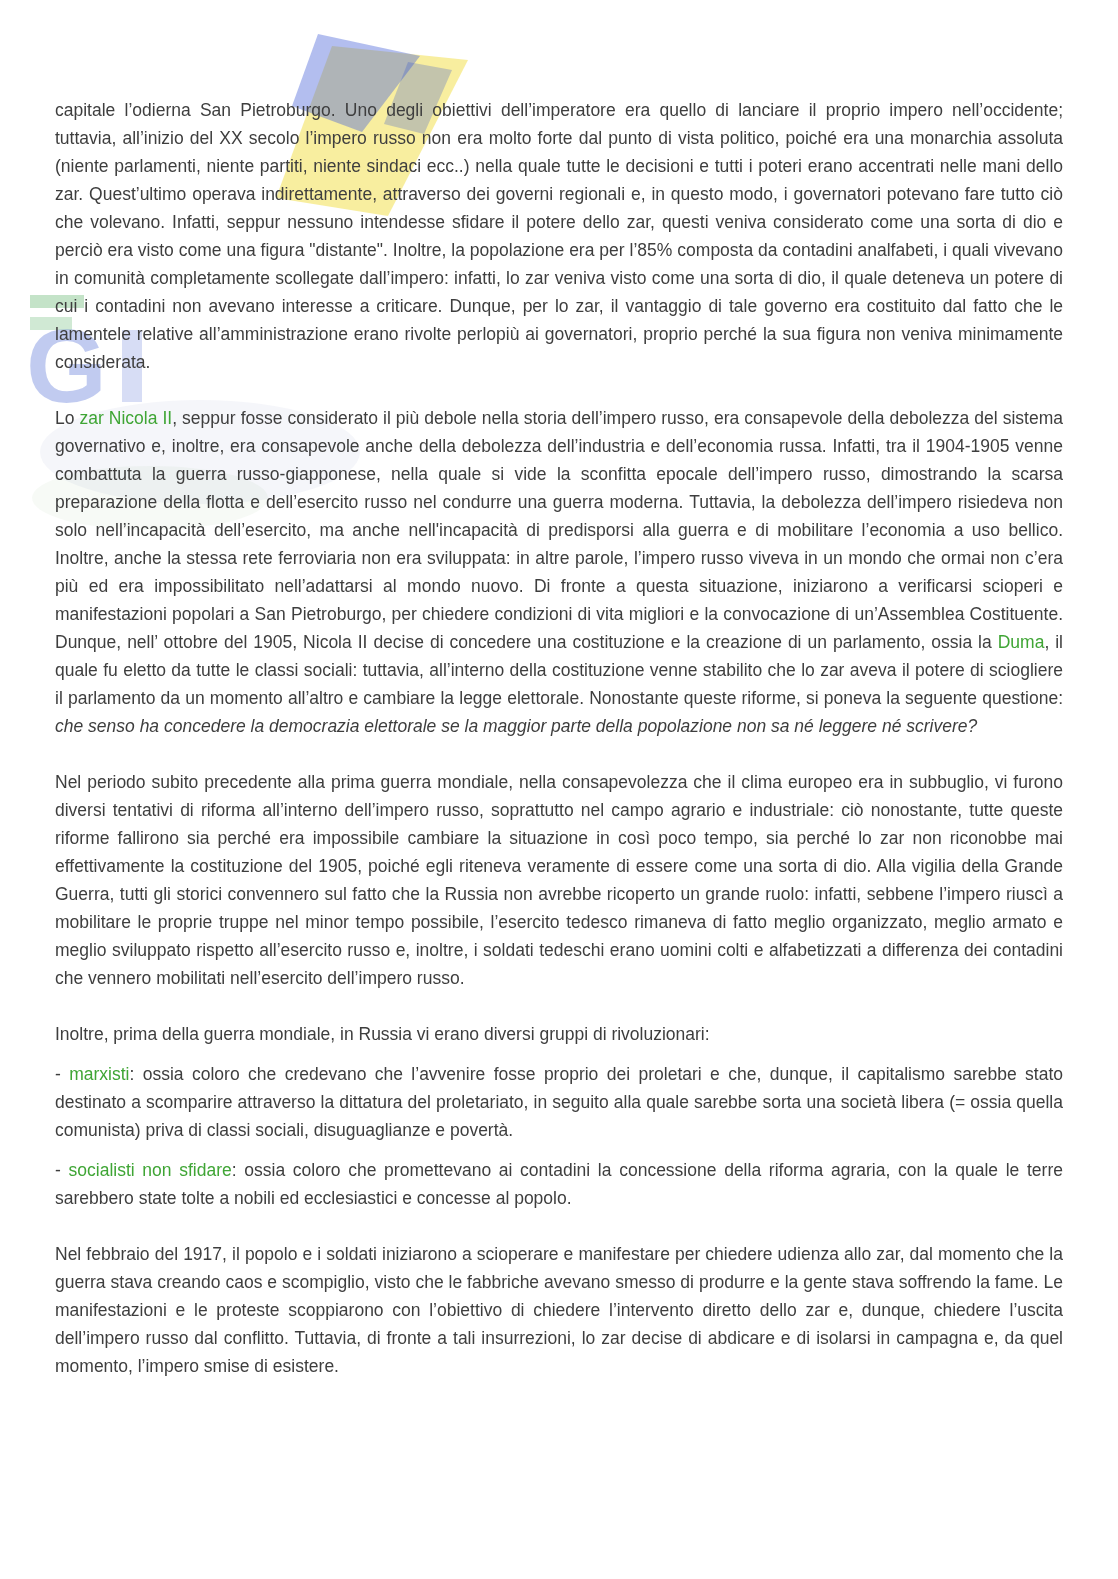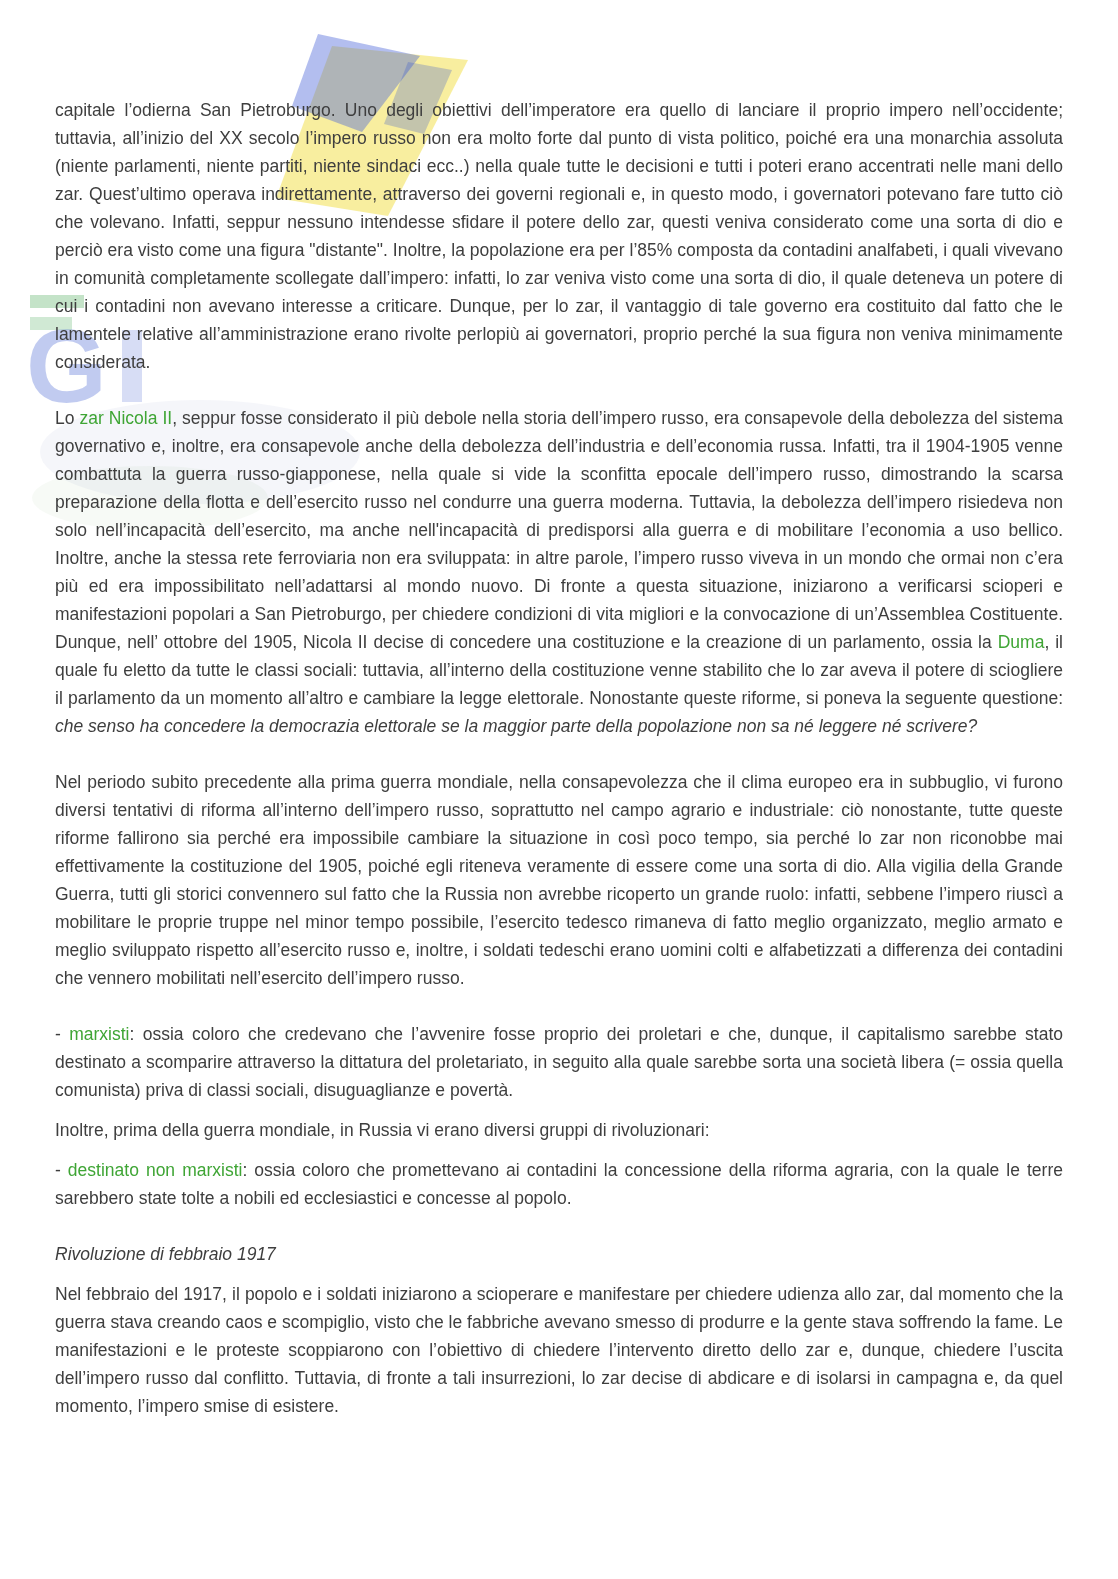--- a/index.html
+++ b/index.html
@@ -60,24 +60,23 @@
   </svg>
 
   <div class="content">
 
     <p><span>capitale l’odierna San Pietroburgo. Uno degli obiettivi dell’imperatore era quello di lanciare il proprio impero nell’occidente; tuttavia, all’inizio del XX secolo l’impero russo non era molto forte dal punto di vista politico, poiché era una monarchia assoluta (niente parlamenti, niente partiti, niente sindaci ecc..) nella quale tutte le decisioni e tutti i poteri erano accentrati nelle mani dello zar. Quest’ultimo operava indirettamente, attraverso dei governi regionali e, in questo modo, i governatori potevano fare tutto ciò che volevano. Infatti, seppur nessuno intendesse sfidare il potere dello zar, questi veniva considerato come una sorta di dio e perciò era visto come una figura "distante". Inoltre, la popolazione era per l’85% composta da contadini analfabeti, i quali vivevano in comunità completamente scollegate dall’impero: infatti, lo zar veniva visto come una sorta di dio, il quale deteneva un potere di cui i contadini non avevano interesse a criticare. Dunque, per lo zar, il vantaggio di tale governo era costituito dal fatto che le lamentele relative all’amministrazione erano rivolte perlopiù ai governatori, proprio perché la sua figura non veniva minimamente considerata.</span></p>
 
     <p><span>Lo </span><span class="g">zar Nicola II</span><span>, seppur fosse considerato il più debole nella storia dell’impero russo, era consapevole della debolezza del sistema governativo e, inoltre, era consapevole anche della debolezza dell’industria e dell’economia russa. Infatti, tra il 1904-1905 venne combattuta la </span><span class="b">guerra russo-giapponese</span><span>, nella quale si vide la sconfitta epocale dell’impero russo, dimostrando la scarsa preparazione della flotta e dell’esercito russo nel condurre una guerra moderna. Tuttavia, la debolezza dell’impero risiedeva non solo nell’incapacità dell’esercito, ma anche nell'incapacità di predisporsi alla guerra e di mobilitare l’economia a uso bellico. Inoltre, anche la stessa rete ferroviaria non era sviluppata: in altre parole, l’impero russo viveva in un mondo che ormai non c’era più ed era impossibilitato nell’adattarsi al mondo nuovo. Di fronte a questa situazione, iniziarono a verificarsi scioperi e manifestazioni popolari a San Pietroburgo, per chiedere condizioni di vita migliori e la convocazione di un’Assemblea Costituente. Dunque, nell’ ottobre del 1905, Nicola II decise di concedere una costituzione e la creazione di un parlamento, ossia la </span><span class="g">Duma</span><span>, il quale fu eletto da tutte le classi sociali: tuttavia, all’interno della costituzione venne stabilito che lo zar aveva il potere di sciogliere il parlamento da un momento all’altro e cambiare la legge elettorale. Nonostante queste riforme, si poneva la seguente questione: </span><span class="i">che senso ha concedere la democrazia elettorale se la maggior parte della popolazione non sa né leggere né scrivere?</span></p>
 
     <p><span>Nel periodo subito precedente alla prima guerra mondiale, nella consapevolezza che il clima europeo era in subbuglio, vi furono diversi tentativi di riforma all’interno dell’impero russo, soprattutto nel campo agrario e industriale: ciò nonostante, tutte queste riforme fallirono sia perché era impossibile cambiare la situazione in così poco tempo, sia perché lo zar non riconobbe mai effettivamente la costituzione del 1905, poiché egli riteneva veramente di essere come una sorta di dio. Alla vigilia della Grande Guerra, tutti gli storici convennero sul fatto che la Russia non avrebbe ricoperto un grande ruolo: infatti, sebbene l’impero riuscì a mobilitare le proprie truppe nel minor tempo possibile, l’esercito tedesco rimaneva di fatto meglio organizzato, meglio armato e meglio sviluppato rispetto all’esercito russo e, inoltre, i soldati tedeschi erano uomini colti e alfabetizzati a differenza dei contadini che vennero mobilitati nell’esercito dell’impero russo.</span></p>
 
+    <p class="tight"><span>Inoltre, prima della guerra mondiale, in Russia vi erano diversi gruppi di </span><span class="b">rivoluzionari</span><span>:</span></p>
+
     <p class="tight"><span>- </span><span class="g">marxisti</span><span>: ossia coloro che credevano che l’avvenire fosse proprio dei proletari e che, dunque, il capitalismo sarebbe stato destinato a scomparire attraverso la dittatura del proletariato, in seguito alla quale sarebbe sorta una società libera (= ossia quella comunista)  priva di classi sociali, disuguaglianze e povertà.</span></p>
 
-    <p class="tight"><span>Inoltre, prima della guerra mondiale, in Russia vi erano diversi gruppi di </span><span class="b">rivoluzionari</span><span>:</span></p>
+    <p><span>- </span><span class="g">socialisti non sfidare</span><span>: ossia coloro che promettevano ai contadini la concessione della riforma agraria, con la quale le terre sarebbero state tolte a nobili ed ecclesiastici e concesse al popolo.</span></p>
 
-    <p><span>- </span><span class="g">destinato non marxisti</span><span>: ossia coloro che promettevano ai contadini la concessione della riforma agraria, con la quale le terre sarebbero state tolte a nobili ed ecclesiastici e concesse al popolo.</span></p>
-
-    <p class="tight i"><span>Rivoluzione di febbraio 1917</span></p>
 
     <p><span>Nel febbraio del 1917, il popolo e i soldati iniziarono a scioperare e manifestare per chiedere udienza allo zar, dal momento che la guerra stava creando caos e scompiglio, visto che le fabbriche avevano smesso di produrre e la gente stava soffrendo la fame. Le manifestazioni e le proteste scoppiarono con l’obiettivo di chiedere l’intervento diretto dello zar e, dunque, chiedere l’uscita dell’impero russo dal conflitto. Tuttavia, di fronte a tali insurrezioni, lo zar decise di abdicare e di isolarsi in campagna e, da quel momento, l’impero smise di esistere.</span></p>
 
   </div>
 </div>
 
 </body></html>

